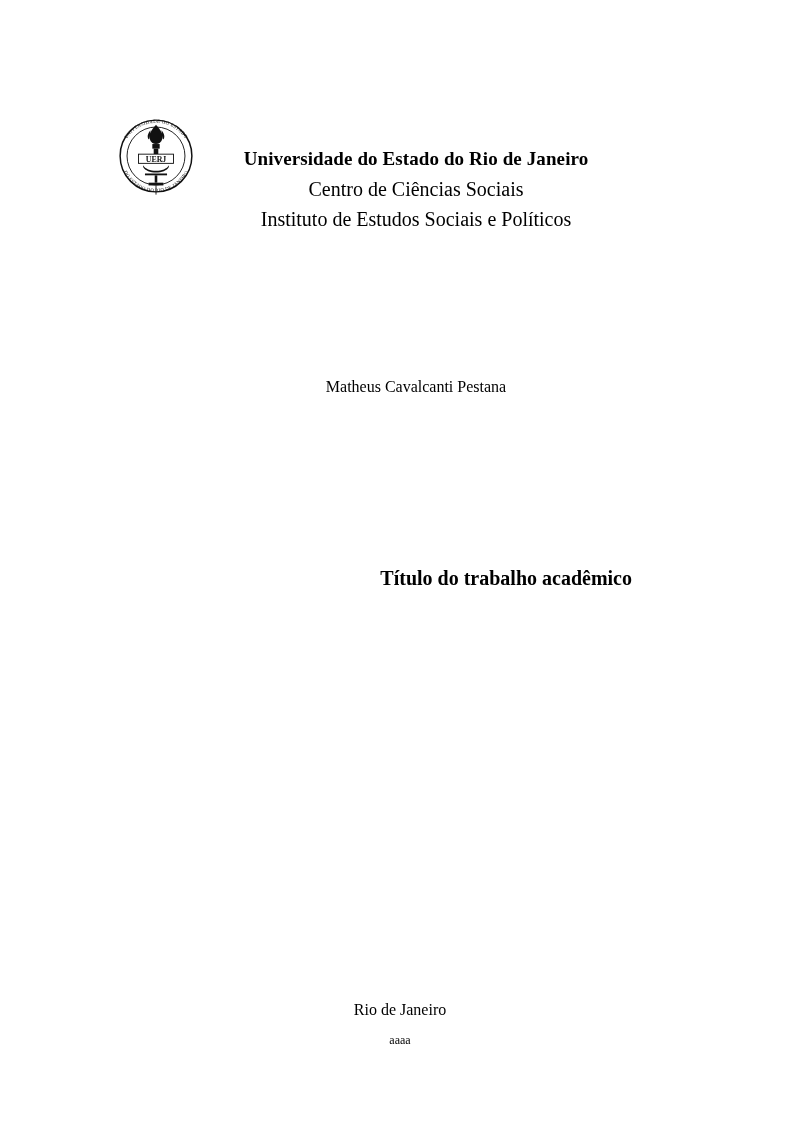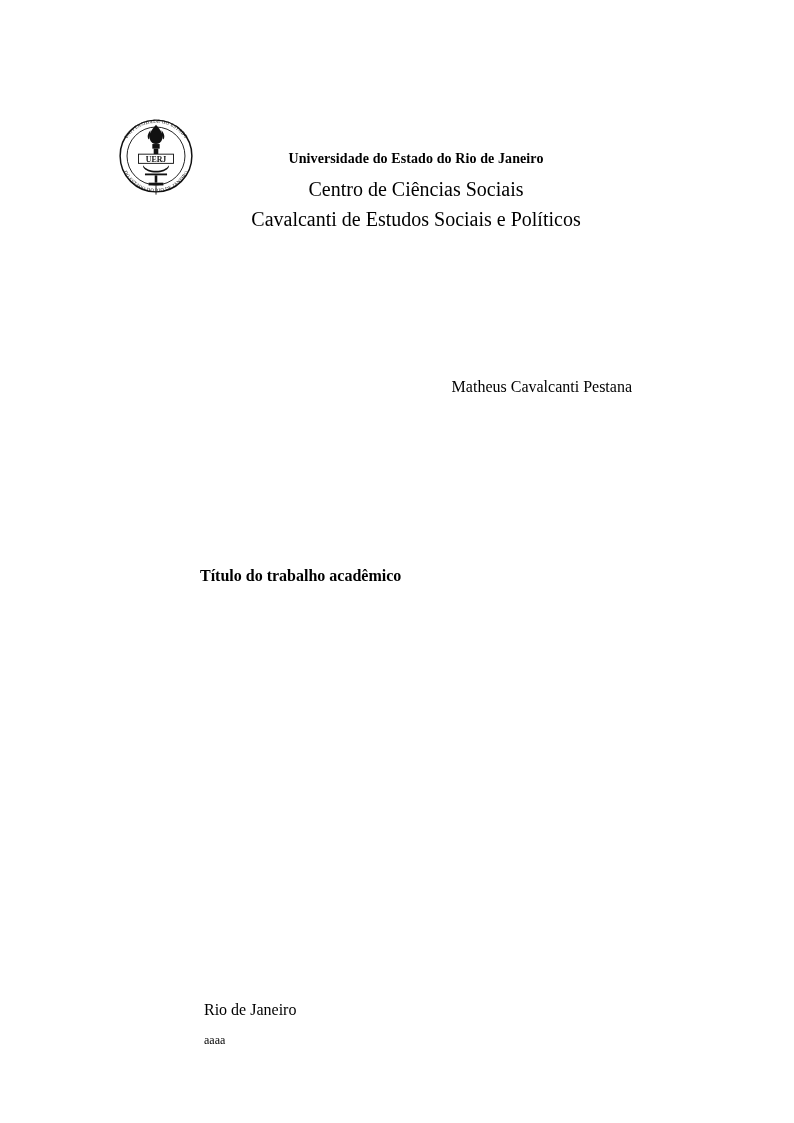--- a/index.html
+++ b/index.html
@@ -41,59 +41,59 @@
 
   .institution-lines {
     position: absolute;
     left: 200px;
     top: 36px;
     width: 432px;
     text-align: center;
   }
 
   .inst-line-1 {
-    font-size: 14px;
+    font-size: 19px;
     font-weight: bold;
     line-height: 30px;
     letter-spacing: 0.1px;
   }
   .inst-line-2,
   .inst-line-3 {
     font-size: 20px;
     line-height: 30px;
   }
 
   
   .author {
     position: absolute;
     left: 200px;
     top: 378px;
     width: 432px;
-    text-align: right;
+    text-align: center;
     font-size: 16px;
   }
 
   
   .title {
     position: absolute;
     left: 200px;
     top: 567px;
     width: 432px;
-    text-align: left;
-    font-size: 16px;
+    text-align: right;
+    font-size: 20px;
     font-weight: bold;
   }
 
   
   .footer-block {
     position: absolute;
-    left: 204px;
+    left: 184px;
     top: 995px;
     width: 432px;
-    text-align: left;
+    text-align: center;
   }
   .city {
     font-size: 16px;
     line-height: 30px;
   }
   .year {
     font-size: 12px;
     line-height: 30px;
   }
 
@@ -141,21 +141,21 @@
 
         <rect x="48.6" y="71" width="2.8" height="8" fill="#111111"></rect>
         <rect x="42" y="79" width="16" height="3" fill="#111111"></rect>
         <line x1="50" y1="82" x2="50" y2="92" stroke="#111111" stroke-width="1"></line>
       </svg>
     </div>
 
     <div class="institution-lines">
       <div class="inst-line-1">Universidade do Estado do Rio de Janeiro</div>
       <div class="inst-line-2">Centro de Ciências Sociais</div>
-      <div class="inst-line-3">Cavalcanti de Estudos Sociais e Políticos</div>
+      <div class="inst-line-3">Instituto de Estudos Sociais e Políticos</div>
     </div>
 
   </div>
 
   <div class="author">Matheus Cavalcanti Pestana</div>
 
   <div class="title">Título do trabalho acadêmico</div>
 
   <div class="footer-block">
     <div class="city">Rio de Janeiro</div>

